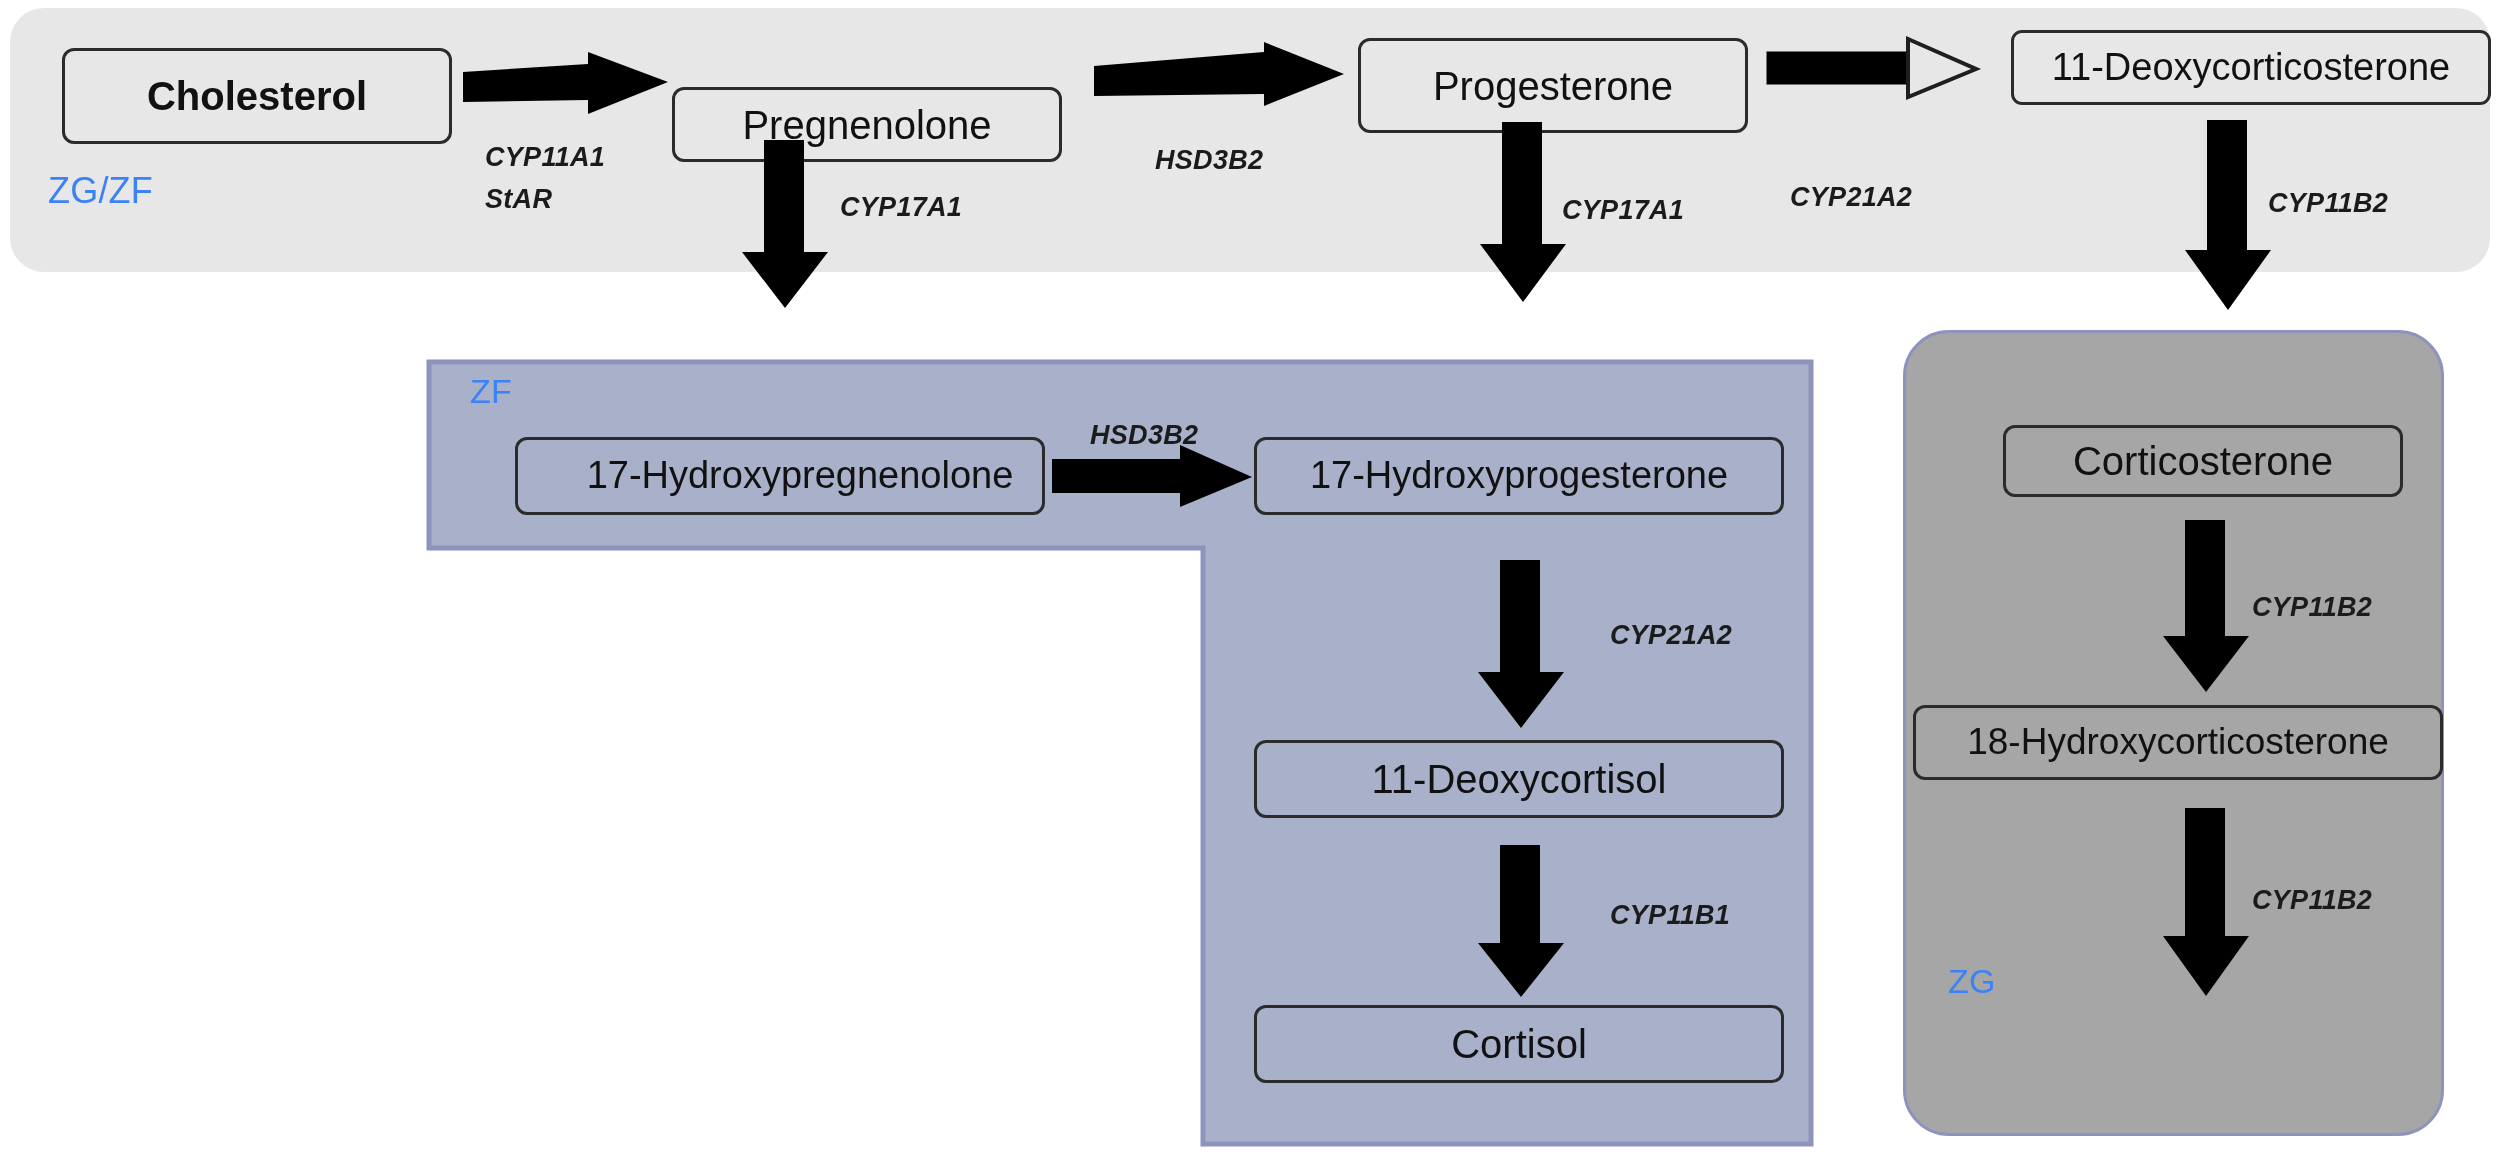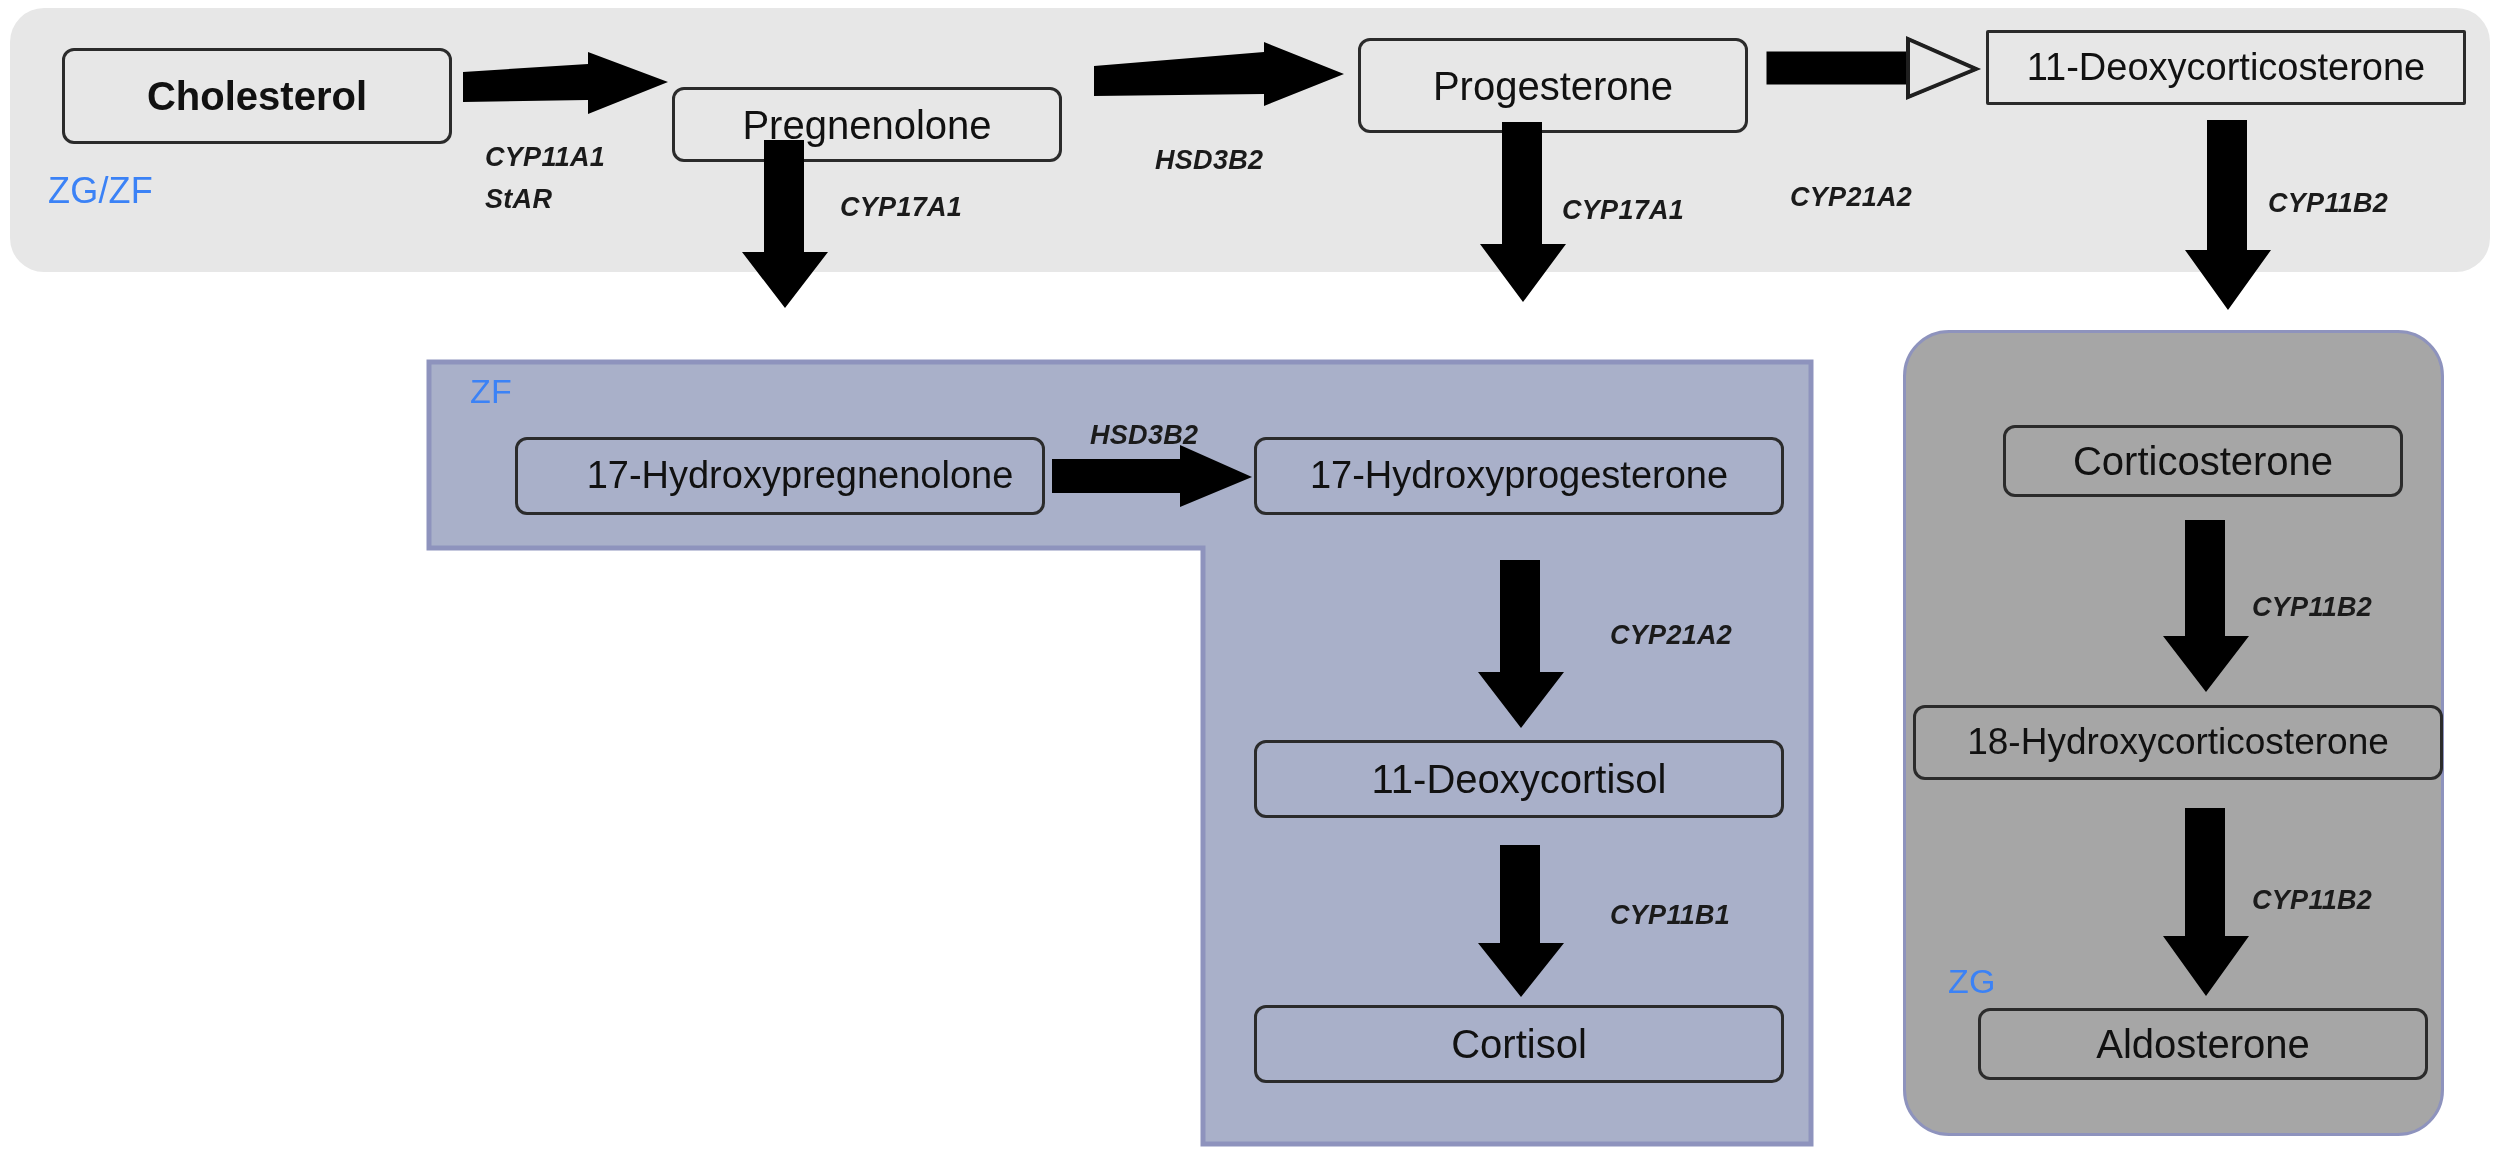--- a/index.html
+++ b/index.html
@@ -34,21 +34,21 @@
 
   
   .node{
     position:absolute;display:flex;align-items:center;justify-content:center;
     box-sizing:border-box;color:#111;text-align:center;
     font-family:"Liberation Sans",sans-serif;
     font-size:40px;line-height:1.05;
     border:3px solid #2b2b2b;
   }
   .node.rounded{border-radius:12px;}
-  .node.sq{border-radius:2px;}
+  .node.sq{border-radius:11px;margin-left:25px;}
   .node.on-light{background:#e7e7e7;}
   .node.on-blue{background:#a9b0c9;}
   .node.on-gray{background:#a6a6a6;}
   .node::after{
     content:"";position:absolute;left:4px;right:-6px;bottom:-9px;height:6px;
     background:rgba(20,20,20,.78);border-radius:2px;z-index:-1;
   }
   .node::before{
     content:"";position:absolute;top:4px;bottom:-6px;right:-9px;width:6px;
     background:rgba(20,20,20,.78);border-radius:2px;z-index:-1;
@@ -116,23 +116,20 @@
   </div>
 
   <div class="node rounded on-gray" style="left:2003px;top:425px;width:400px;height:72px;">
     <span>Corticosterone</span>
   </div>
 
   <div class="node rounded on-gray" style="left:1913px;top:705px;width:530px;height:75px;font-size:37px;">
     <span>18-Hydroxycorticosterone</span>
   </div>
 
-  <div class="node rounded on-gray" style="left:1978px;top:1008px;width:450px;height:72px;">
-    <span>Aldosterone</span>
-  </div>
 
   <div class="arrow" style="left:463px;top:52px;">
     <svg width="205" height="70" viewBox="0 0 205 70">
       <path d="M0,20 L125,12 L125,0 L205,30 L125,62 L125,48 L0,50 Z" fill="#000"></path>
     </svg>
   </div>
 
   <div class="arrow" style="left:1094px;top:42px;">
     <svg width="250" height="72" viewBox="0 0 250 72">
       <path d="M0,24 L170,10 L170,0 L250,32 L170,64 L170,52 L0,54 Z" fill="#000"></path>

